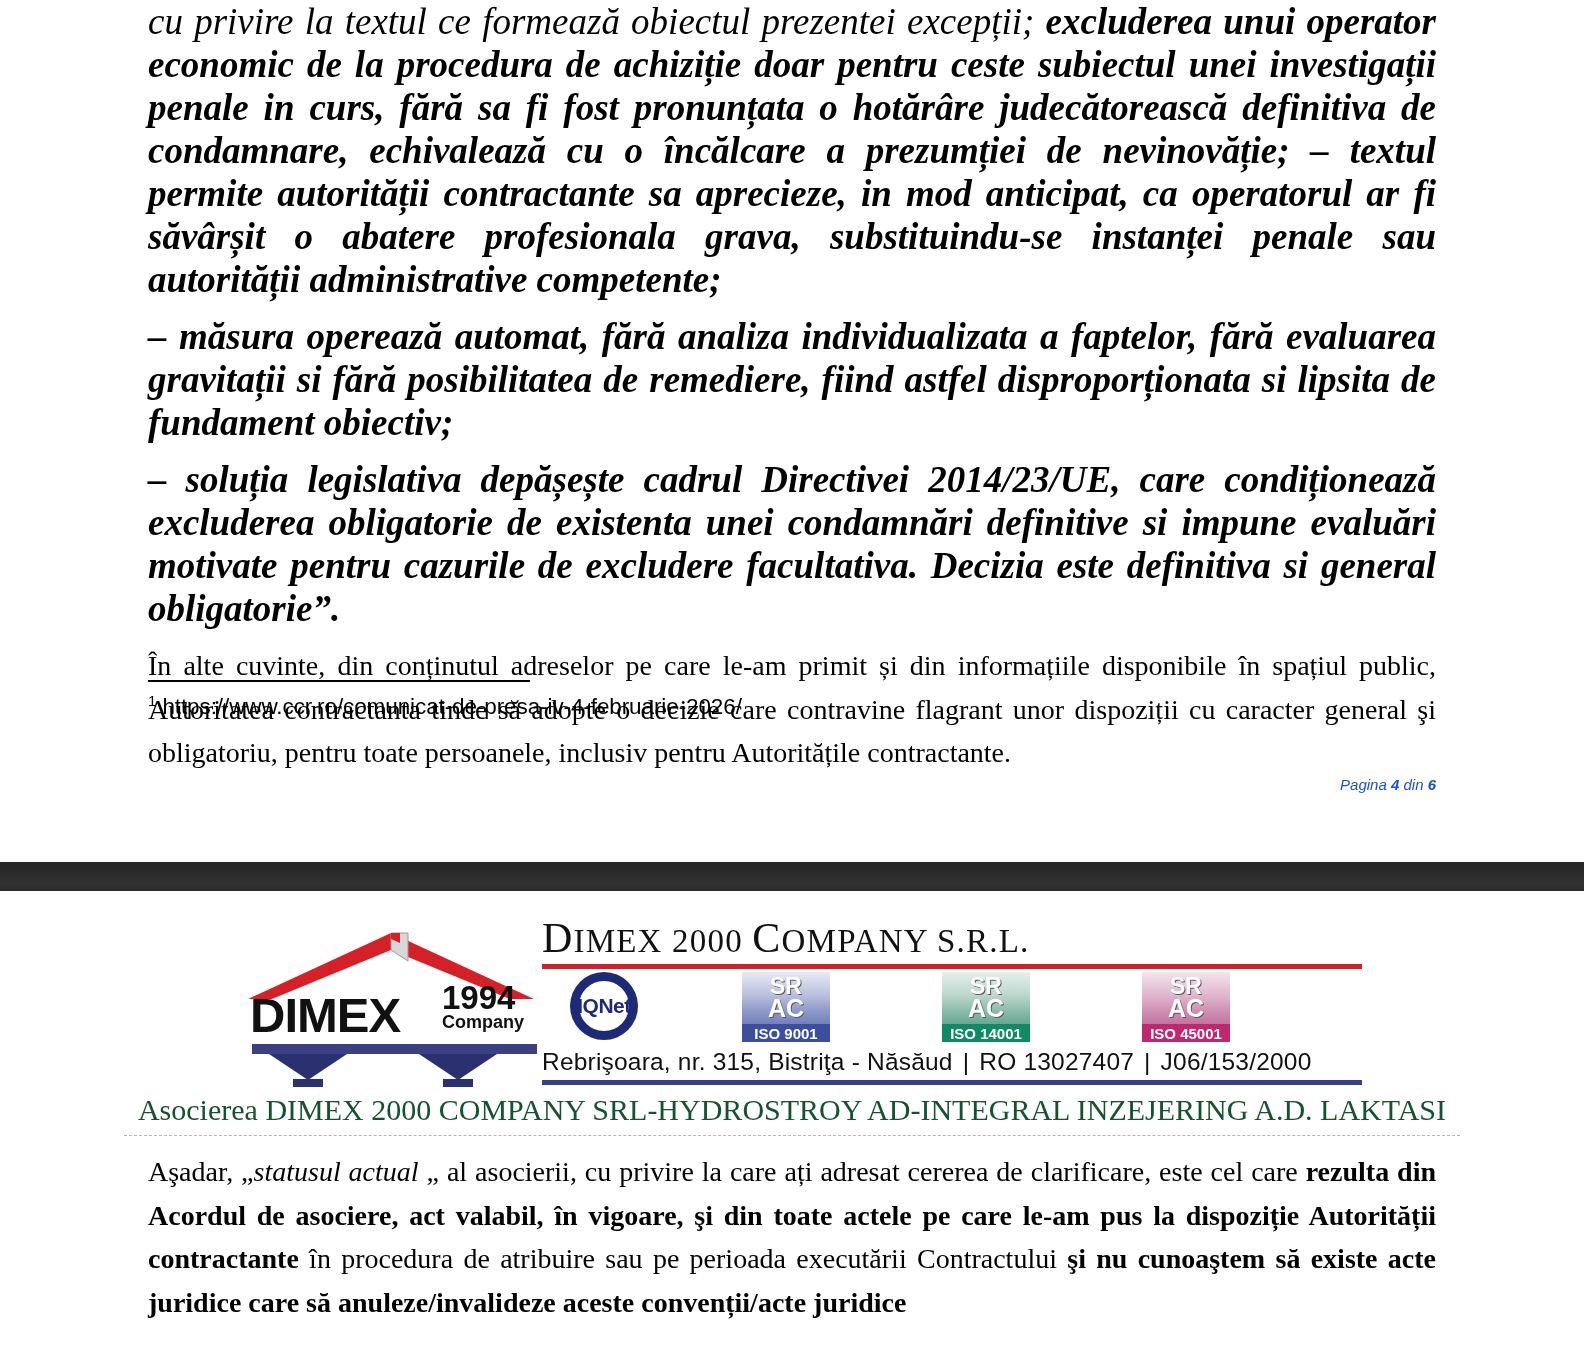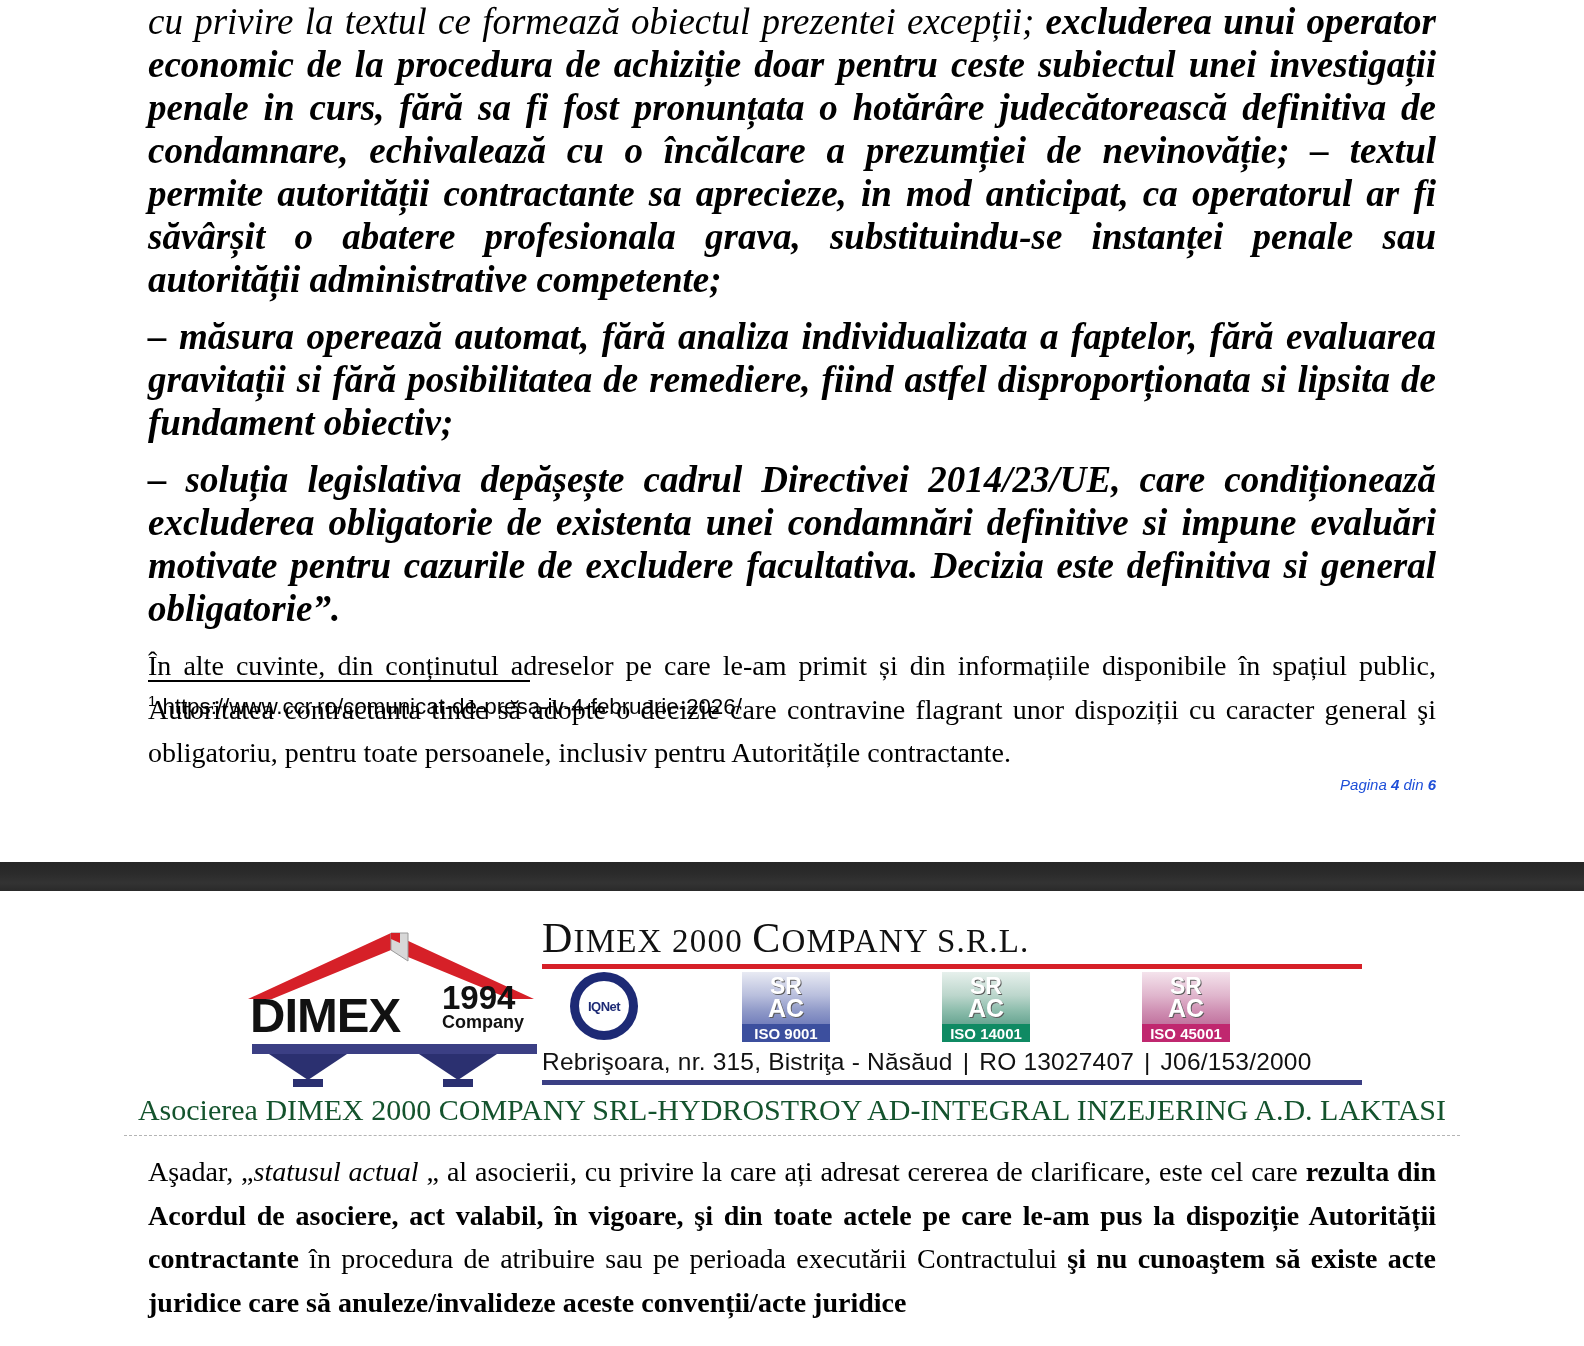--- a/index.html
+++ b/index.html
@@ -244,21 +244,21 @@
     width: 50px;
     height: 50px;
     border-radius: 50%;
     background: #fff;
     border: 2px solid #1d2a75;
     display: flex;
     align-items: center;
     justify-content: center;
     font-family: "Liberation Sans", sans-serif;
     font-weight: bold;
-    font-size: 13px;
+    font-size: 21px;
     color: #1d2a75;
     letter-spacing: -0.5px;
   }
   .srac {
     width: 88px;
     height: 70px;
     position: absolute;
     top: 0;
     display: flex;
     flex-direction: column;

